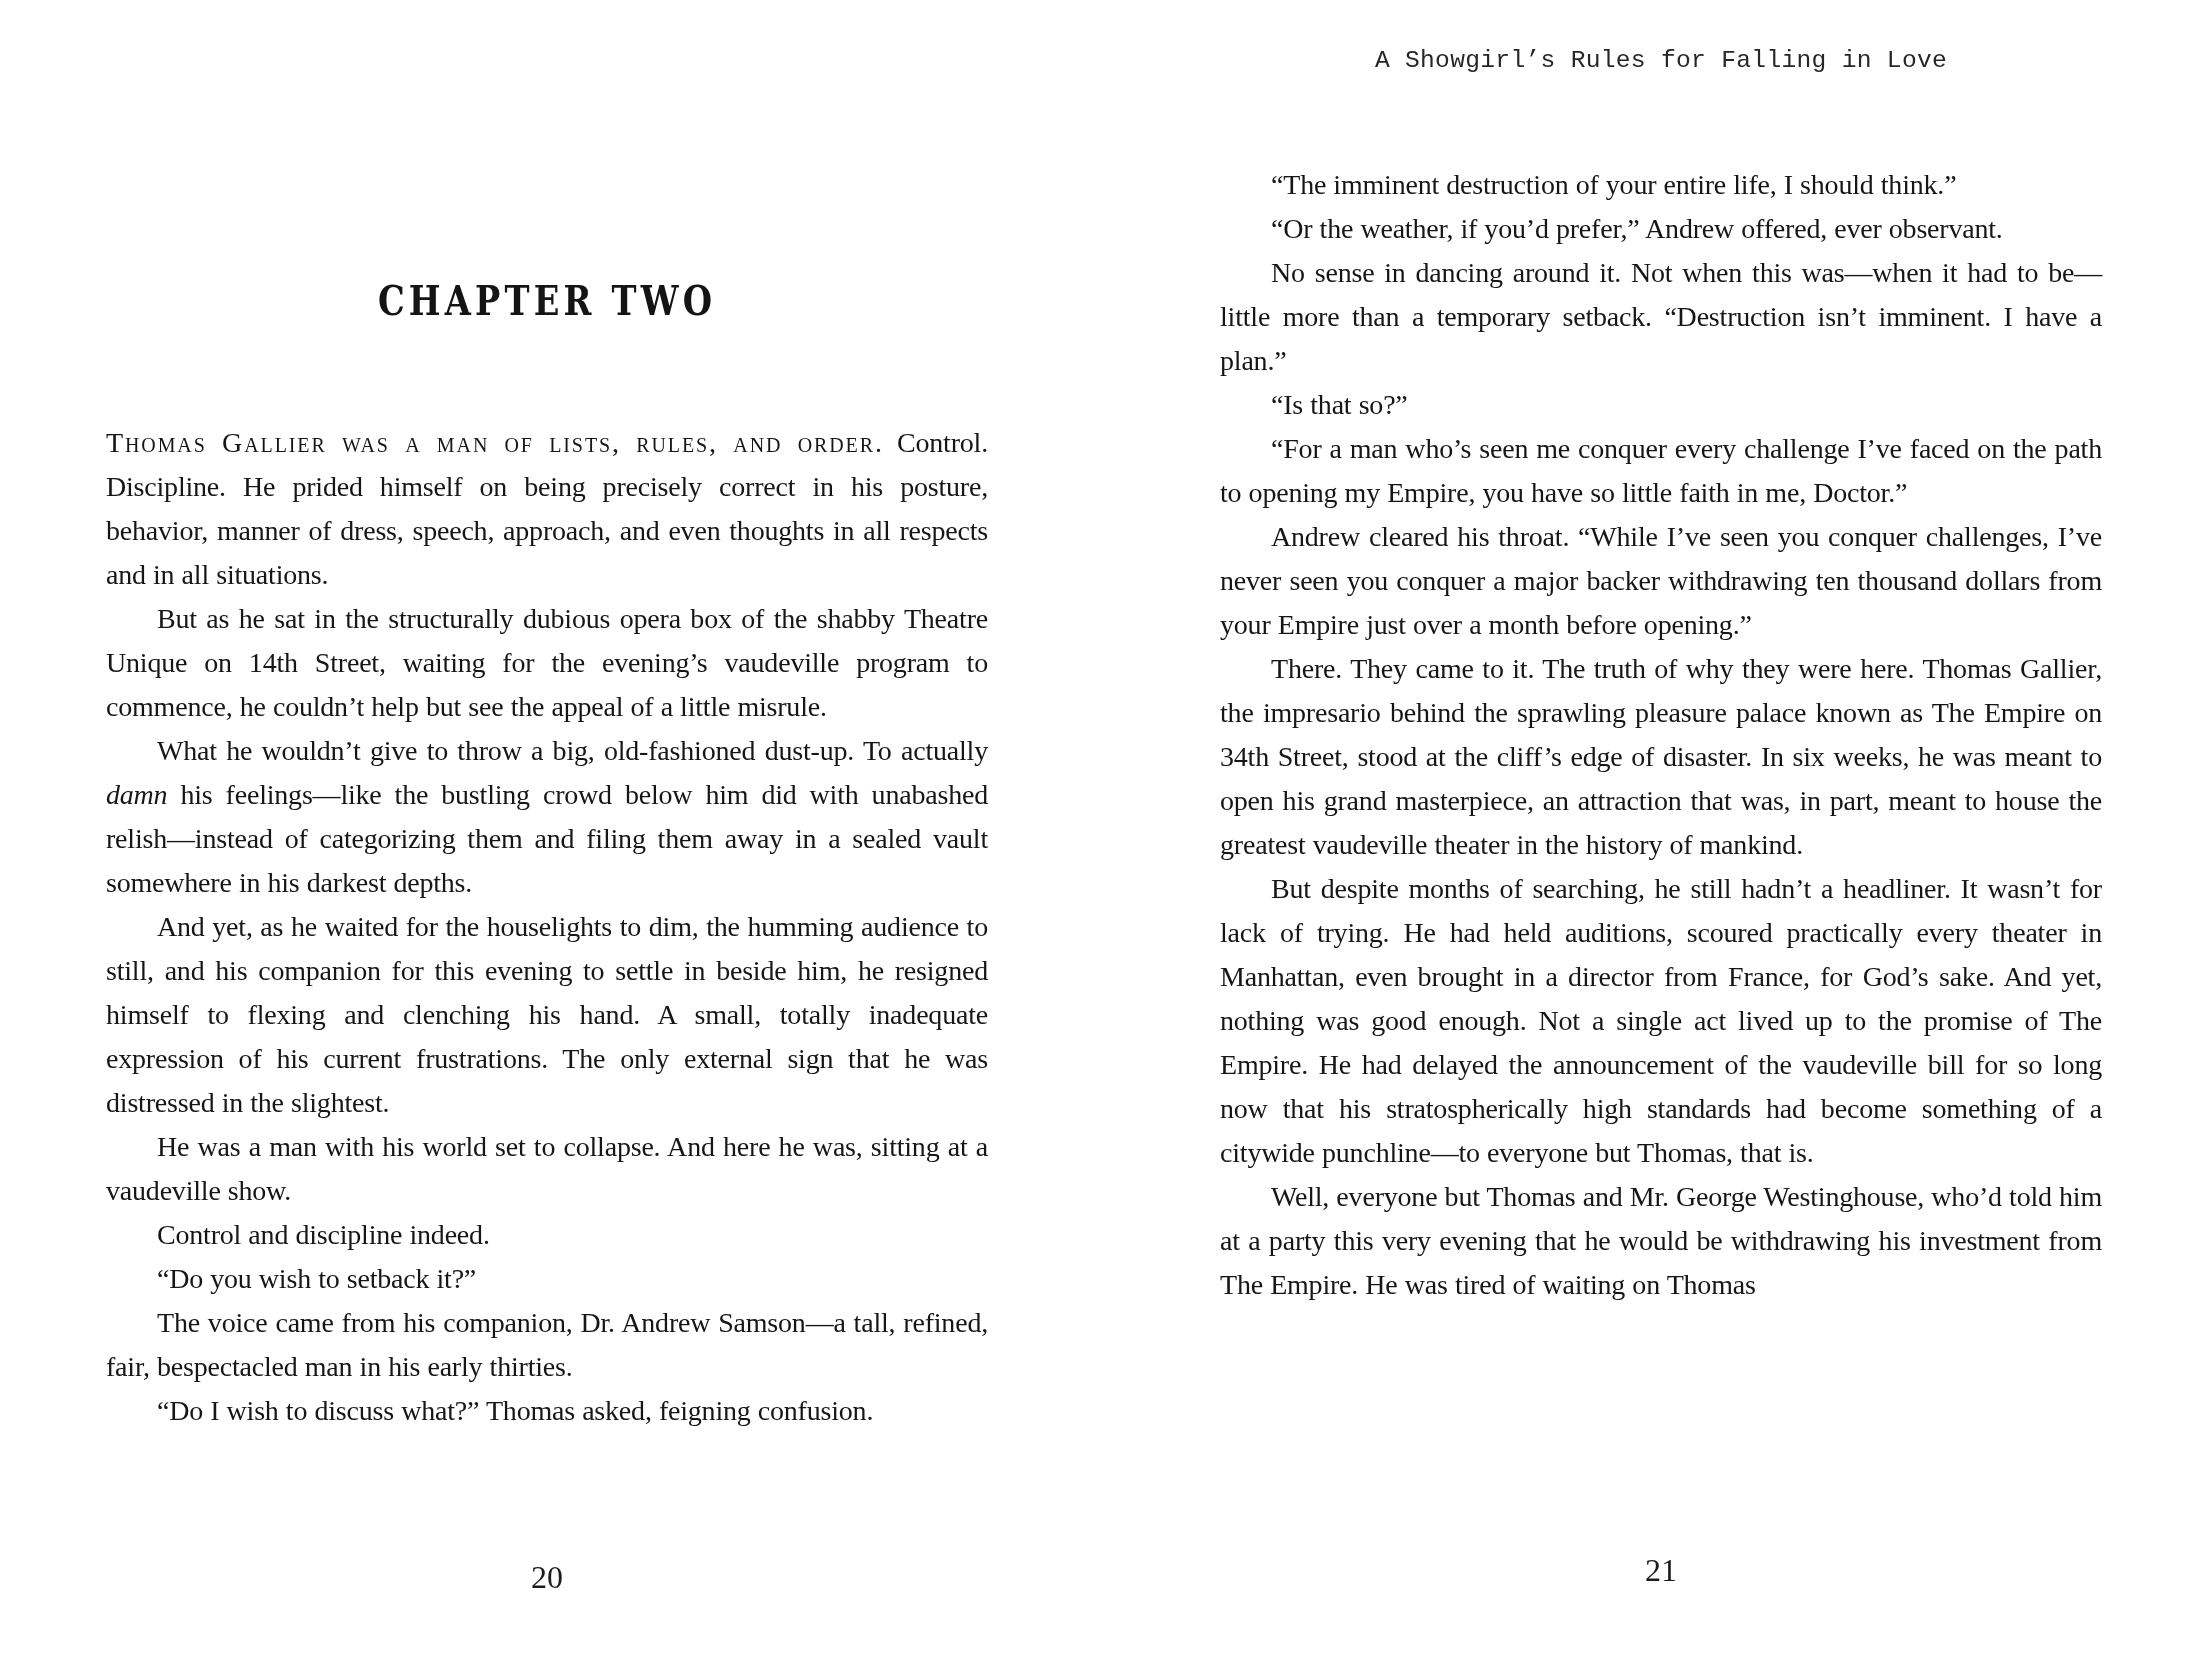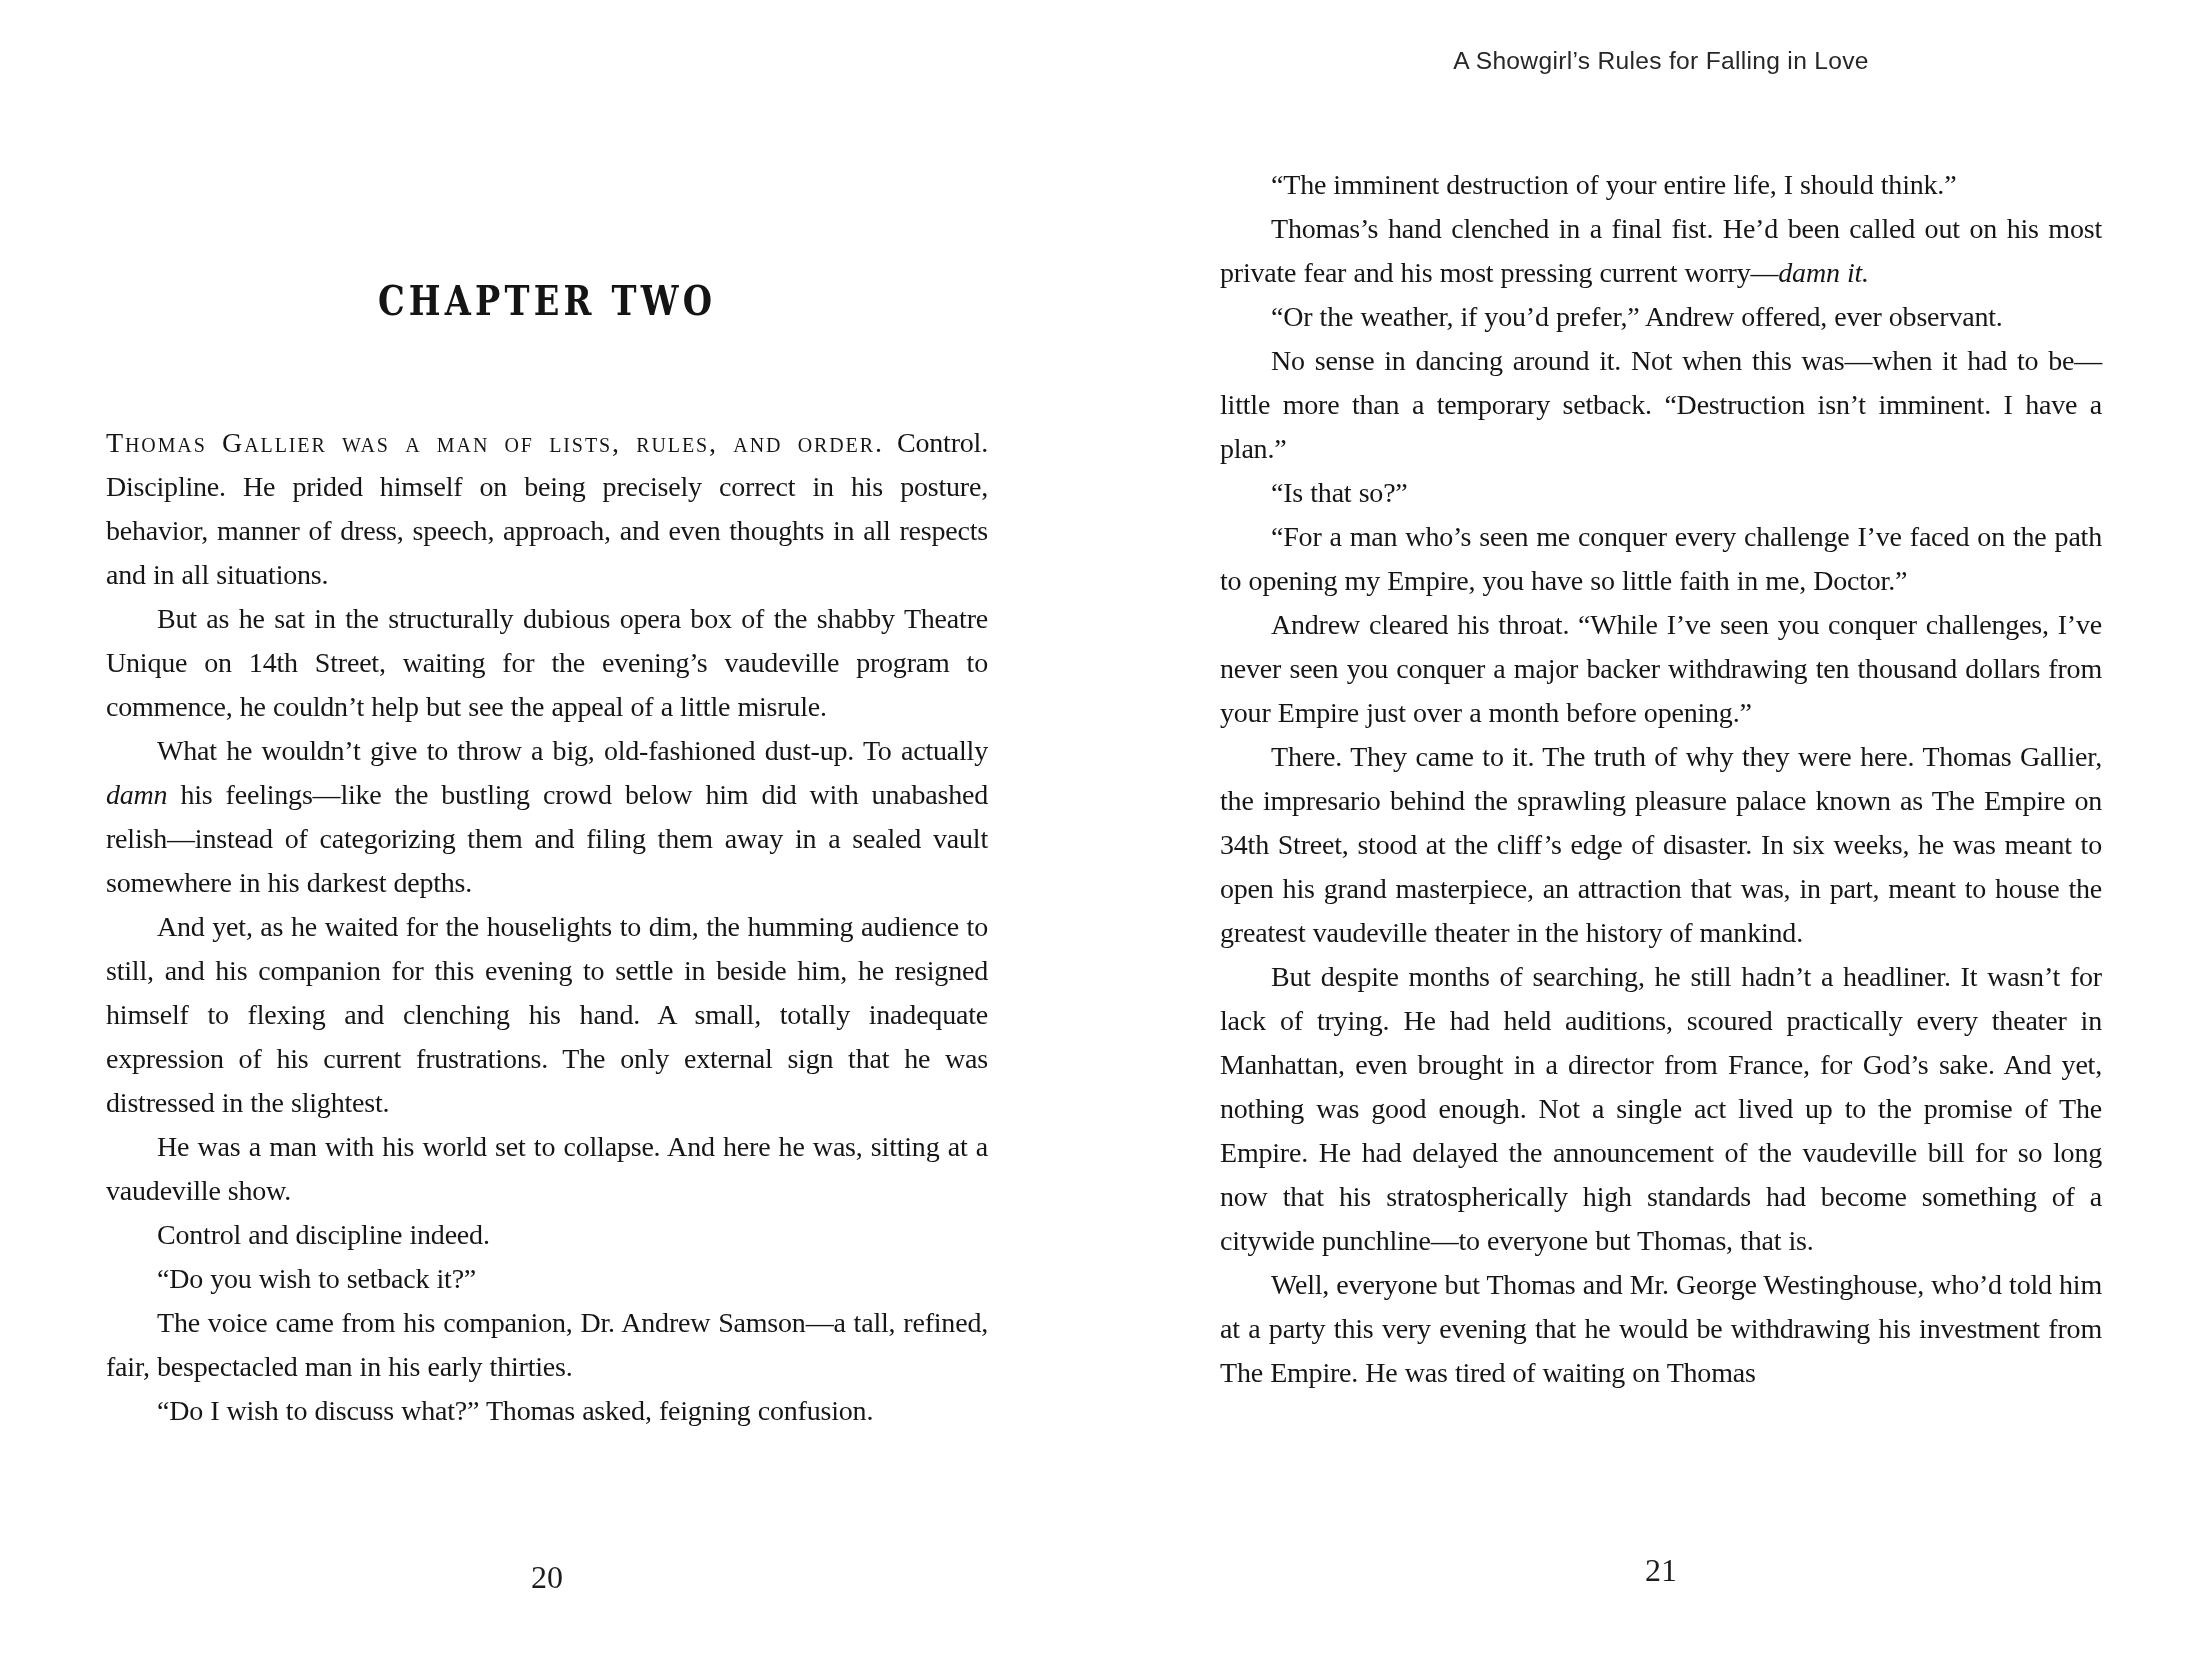--- a/index.html
+++ b/index.html
@@ -40,21 +40,21 @@
     white-space: nowrap;
     color: #141414;
   }
 
   .running-header {
     position: absolute;
     top: 47px;
     left: 0;
     width: 100%;
     text-align: center;
-    font-family: Liberation Sans, sans-serif;
+    font-family: Liberation Mono, monospace;
     font-size: 24.6px;
     font-weight: 500;
     letter-spacing: 0.3px;
     color: #272727;
   }
 
   .body-text {
     position: absolute;
     left: 0;
     width: 100%;
@@ -107,21 +107,20 @@
         <p class="para indent"><span>The voice came from his companion, Dr. Andrew Samson—a tall, refined, fair, bespectacled man in his early thirties.</span></p>
         <p class="para indent"><span>“Do I wish to discuss what?” Thomas asked, feigning confusion.</span></p>
       </div>
     <div class="page-number" id="page-number-left">20</div>
   </section>
 
   <section class="page" id="page-right">
     <header class="running-header">A Showgirl’s Rules for Falling in Love</header>
     <div class="body-text" id="right-body">
         <p class="para indent"><span>“The imminent destruction of your entire life, I should think.”</span></p>
-        <p class="para indent"><span>Thomas’s hand clenched in a final fist. He’d been called out on his most private fear and his most pressing current worry—</span><span class="italic">damn it.</span></p>
         <p class="para indent"><span>“Or the weather, if you’d prefer,” Andrew offered, ever observant.</span></p>
         <p class="para indent"><span>No sense in dancing around it. Not when this was—when it had to be—little more than a temporary setback. “Destruction isn’t imminent. I have a plan.”</span></p>
         <p class="para indent"><span>“Is that so?”</span></p>
         <p class="para indent"><span>“For a man who’s seen me conquer every challenge I’ve faced on the path to opening my Empire, you have so little faith in me, Doctor.”</span></p>
         <p class="para indent"><span>Andrew cleared his throat. “While I’ve seen you conquer challenges, I’ve never seen you conquer a major backer withdrawing ten thousand dollars from your Empire just over a month before opening.”</span></p>
         <p class="para indent"><span>There. They came to it. The truth of why they were here. Thomas Gallier, the impresario behind the sprawling pleasure palace known as The Empire on 34th Street, stood at the cliff’s edge of disaster. In six weeks, he was meant to open his grand masterpiece, an attraction that was, in part, meant to house the greatest vaudeville theater in the history of mankind.</span></p>
         <p class="para indent"><span>But despite months of searching, he still hadn’t a headliner. It wasn’t for lack of trying. He had held auditions, scoured practically every theater in Manhattan, even brought in a director from France, for God’s sake. And yet, nothing was good enough. Not a single act lived up to the promise of The Empire. He had delayed the announcement of the vaudeville bill for so long now that his stratospherically high standards had become something of a citywide punchline—to everyone but Thomas, that is.</span></p>
         <p class="para indent"><span>Well, everyone but Thomas and Mr. George Westinghouse, who’d told him at a party this very evening that he would be withdrawing his investment from The Empire. He was tired of waiting on Thomas</span></p>
       </div>
     <div class="page-number" id="page-number-right">21</div>

